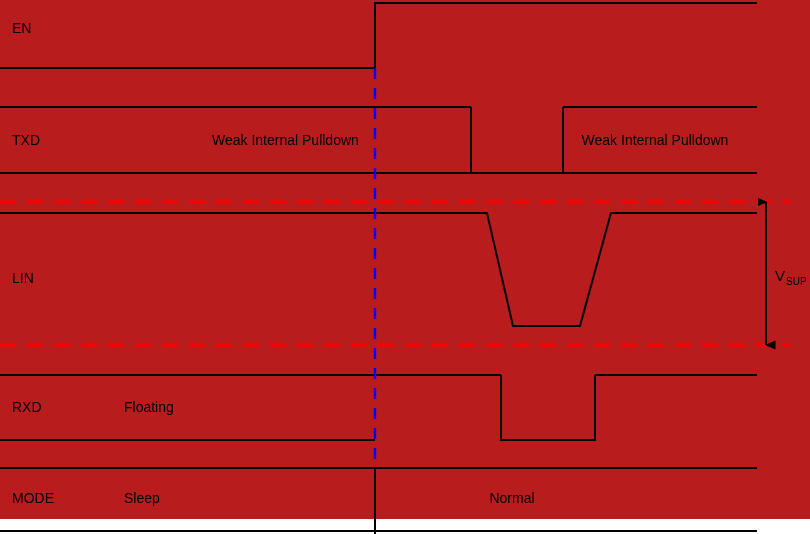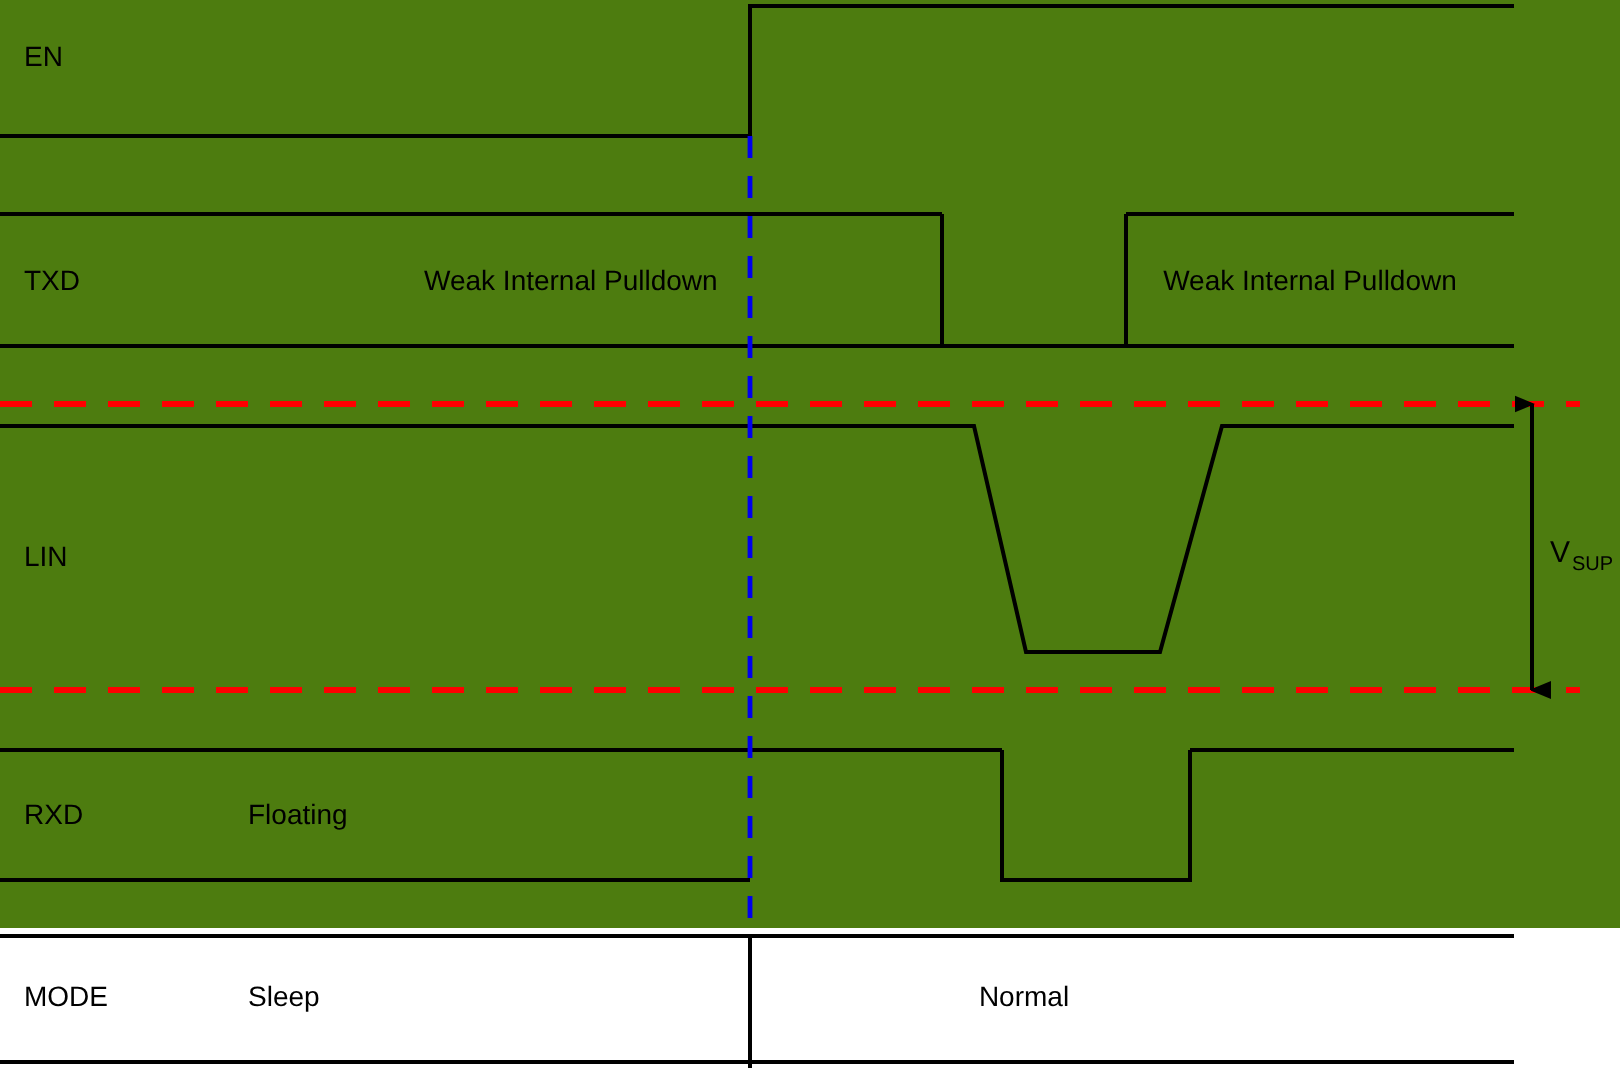--- a/index.html
+++ b/index.html
@@ -9,22 +9,22 @@
   }
   body {
     width: 810px;
     height: 534px;
     font-family: "Liberation Sans", sans-serif;
     overflow: hidden;
   }
   #diagram-root {
     position: relative;
     width: 810px;
-    height: 464px;
-    background: #4d7c0f;
+    height: 519px;
+    background: #b91c1c;
   }
   svg#timing-svg {
     position: absolute;
     left: 0;
     top: 0;
     width: 810px;
     height: 534px;
     display: block;
   }
   .wave-line {

